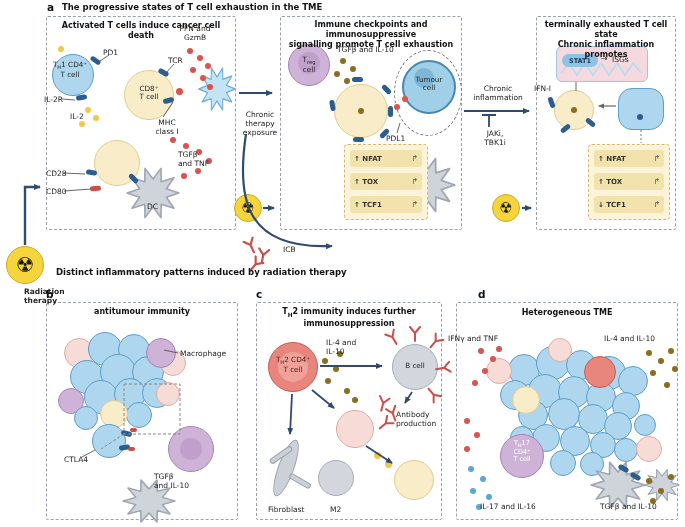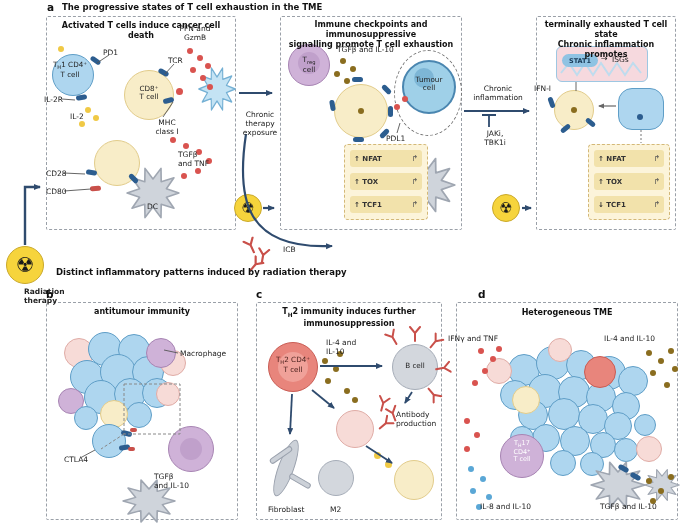--- a/index.html
+++ b/index.html
@@ -385,21 +385,21 @@
   </div>
   <svg class="cellsvg" style="left:590px;top:460px;width:56px;height:50px" viewBox="0 0 50 50" preserveAspectRatio="none">
     <use href="#star10" width="50" height="50" fill="#cfd4db" stroke="#9fa6b1" stroke-width="1.5"></use>
   </svg>
   <svg class="cellsvg" style="left:644px;top:468px;width:36px;height:34px" viewBox="0 0 50 50" preserveAspectRatio="none">
     <use href="#star10" width="50" height="50" fill="#cfd4db" stroke="#9fa6b1" stroke-width="1.5"></use>
   </svg>
   <div class="rec" style="left:618px;top:466px;transform:rotate(30deg)"></div>
   <div class="rec" style="left:630px;top:474px;transform:rotate(30deg)"></div>
 
-  <div class="lbl" style="left:480px;top:502px">IL-8 and IL-10</div>
+  <div class="lbl" style="left:480px;top:502px">IL-17 and IL-16</div>
   <div class="lbl" style="left:600px;top:502px">TGFβ and IL-10</div>
 
   <div class="dot red" style="left:478px;top:348px"></div>
   <div class="dot red" style="left:490px;top:356px"></div>
   <div class="dot red" style="left:482px;top:368px"></div>
   <div class="dot red" style="left:496px;top:346px"></div>
   <div class="dot red" style="left:472px;top:380px"></div>
   <div class="dot red" style="left:464px;top:418px"></div>
   <div class="dot red" style="left:474px;top:432px"></div>
   <div class="dot red" style="left:464px;top:446px"></div>

